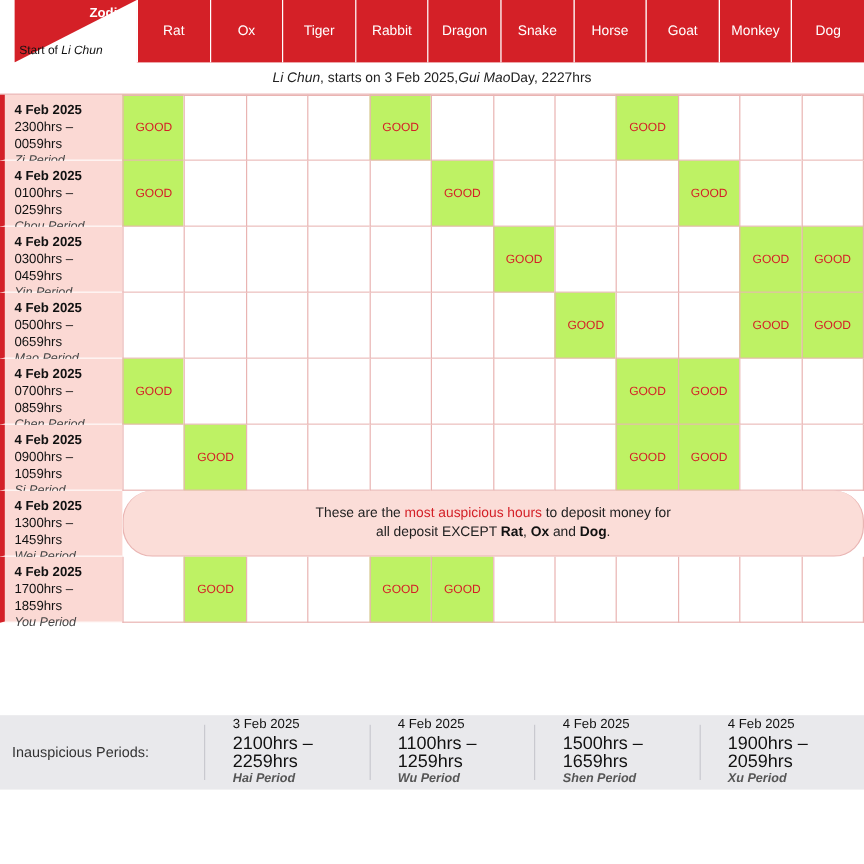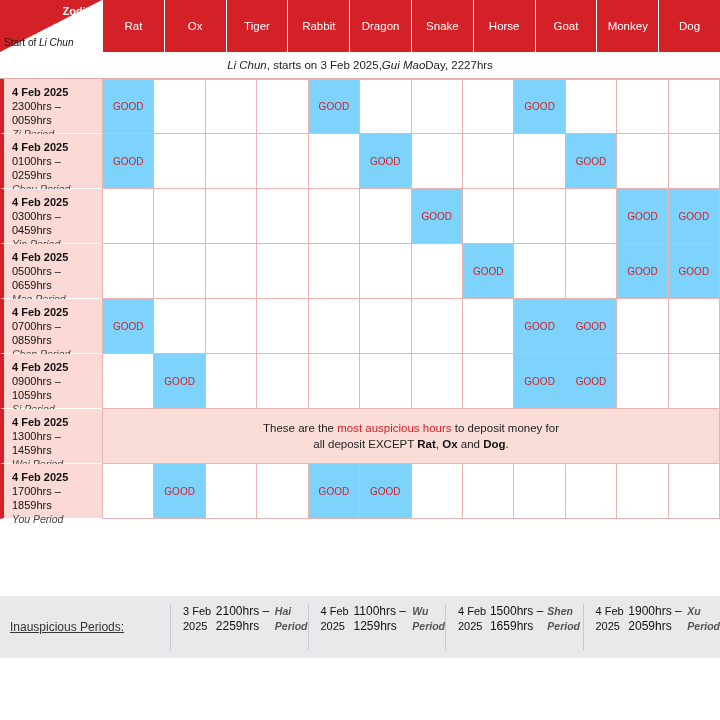--- a/index.html
+++ b/index.html
@@ -9,21 +9,21 @@
     font-family:"Liberation Sans", sans-serif;
     font-size:11px;
     color:#222;
     overflow:hidden;
   }
   .sheet{position:relative;width:720px;height:720px;}
 
   
   .hdr{display:flex;height:52px;}
   .hdr-corner{
-    position:relative;width:102px;height:52px;background:#ffffff;overflow:hidden;
+    position:relative;width:102px;height:52px;background:#ffffff;overflow:hidden;margin-left:12px;
   }
   .hdr-corner .tri{
     position:absolute;top:0;left:0;width:0;height:0;
     border-top:52px solid #d42027;border-right:102px solid transparent;
   }
   .hdr-corner .zodiac-lbl{
     position:absolute;right:4px;top:5px;color:#fff;font-size:11px;font-weight:bold;
   }
   .hdr-corner .lichun-lbl{
     position:absolute;left:4px;bottom:4px;color:#111;font-size:10px;
@@ -54,56 +54,56 @@
   }
   .tcell .d{font-weight:bold;font-size:11px;color:#111;}
   .tcell .h{font-weight:normal;font-size:11px;color:#111;}
   .tcell .p{font-style:italic;font-size:10.5px;color:#444;}
   .cells{flex:1 1 auto;display:flex;}
   .cell{
     flex:1 1 0;border-left:1px solid #e9b4b2;border-bottom:1px solid #e9b4b2;
     display:flex;align-items:center;justify-content:center;
     font-size:10px;color:#d42027;background:#ffffff;
   }
-  .cell.good{background:#7dd3fc;}
+  .cell.good{background:#bef264;}
   .cell.last{border-right:1px solid #e9b4b2;}
   .row:first-child .cell{border-top:1px solid #e9b4b2;}
 
   
   .noterow .note{
     flex:1 1 auto;border-left:1px solid #e9b4b2;border-right:1px solid #e9b4b2;
     border-bottom:1px solid #e9b4b2;background:#fbddd8;
     display:flex;flex-direction:column;align-items:center;justify-content:center;
-    font-size:11.5px;color:#222;line-height:16px;text-align:center;
+    font-size:11.5px;color:#222;line-height:16px;text-align:center;border-radius:25px;
   }
   .note .hl{color:#d42027;}
   .note b{color:#111;}
 
   
   .fade{
     position:absolute;left:0;top:492px;width:720px;height:55px;
     background:linear-gradient(to bottom, rgba(255,255,255,0) 0%, rgba(255,255,255,0) 55%, rgba(255,255,255,0.92) 100%);
     pointer-events:none;
   }
 
   
   .footer{
     position:absolute;left:0;top:596px;width:720px;height:62px;
     background:#e9e9ec;display:flex;align-items:center;
   }
   .footer .ftitle{
-    width:160px;padding-left:10px;font-size:12px;color:#333;text-decoration:underline;
+    width:160px;padding-left:10px;font-size:12px;color:#333;
   }
   .fitem{
-    flex:1 1 0;padding-left:12px;border-left:1px solid #c9c9cf;
-    height:46px;display:flex;flex-direction:row;justify-content:center;
+    flex:1 1 0;padding-left:23px;border-left:1px solid #c9c9cf;
+    height:46px;display:flex;flex-direction:column;justify-content:center;
     line-height:15px;
   }
   .fitem .fd{font-size:11px;color:#111;}
-  .fitem .fh{font-size:12px;color:#111;}
+  .fitem .fh{font-size:15px;color:#111;}
   .fitem .fp{font-size:10.5px;color:#555;font-style:italic;font-weight:bold;}
 </style>
 </head>
 <body>
 
 <div class="sheet">
 
   <div class="hdr">
     <div class="hdr-corner">
       <div class="tri"></div>

